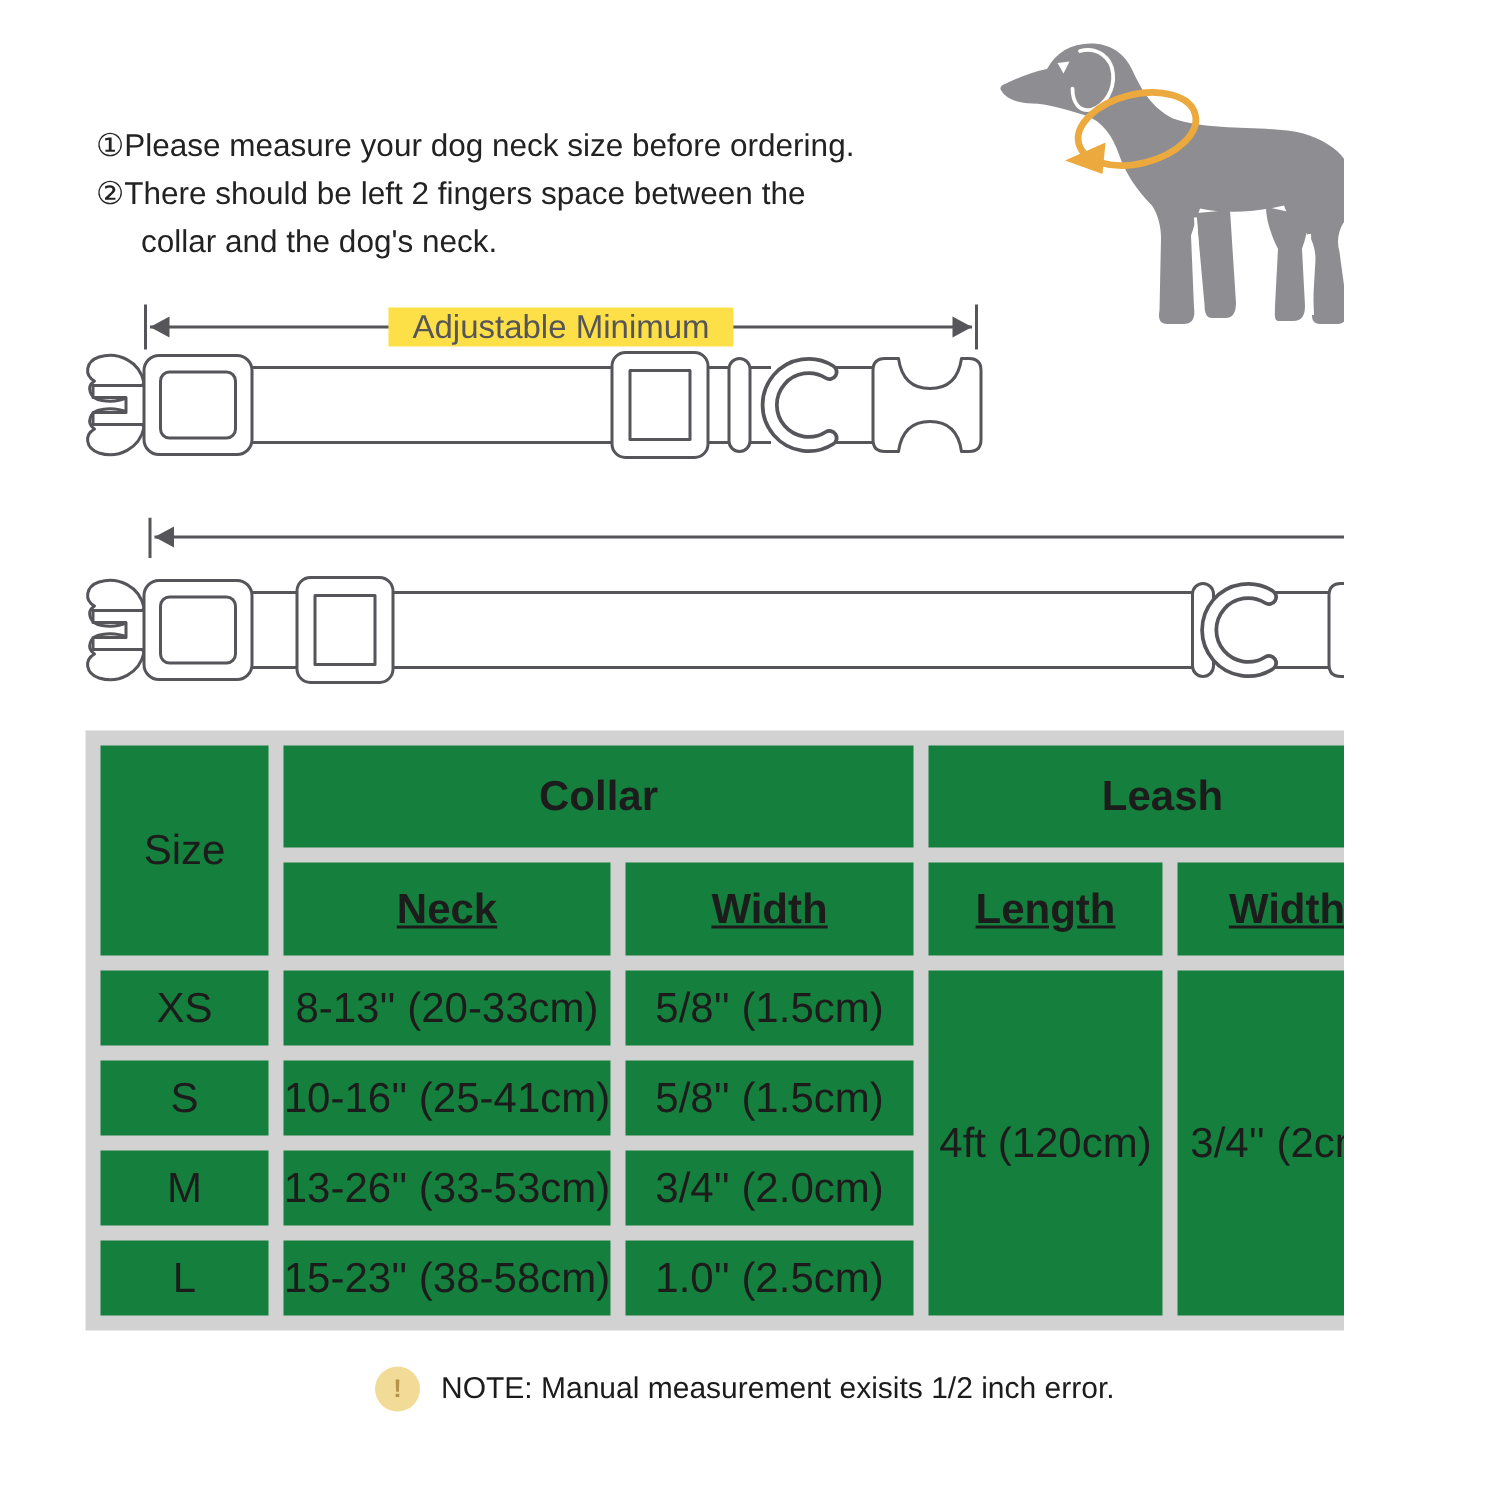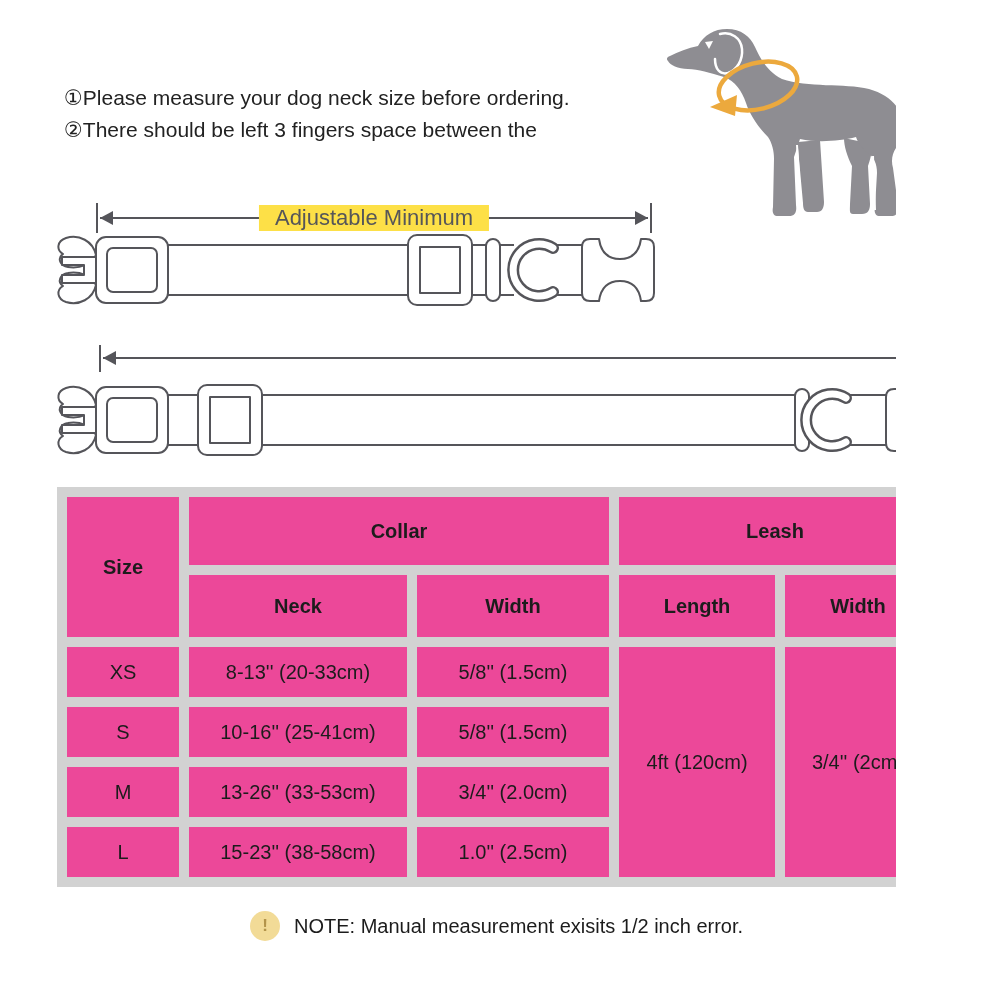--- a/index.html
+++ b/index.html
@@ -18,46 +18,47 @@
   }
   
   .diagram{position:absolute;left:0;}
   
   table.size-table{
     position:absolute;left:57px;top:487px;
     border-collapse:separate;border-spacing:10px;
     background:#d2d2d2;table-layout:fixed;width:884px;
   }
   table.size-table td{
-    background:#ec4899;text-align:center;vertical-align:middle;
-    font-size:20px;padding:0;
+    background:#15803d;text-align:center;vertical-align:middle;
+    font-size:28px;padding:0;
   }
   td.h-group{font-size:29px;font-weight:bold;}
-  td.h-size{font-size:25px;font-weight:bold;}
-  td.h-sub{font-size:22px;font-weight:bold;}
+  td.h-size{font-size:25px;font-weight:normal;}
+  td.h-sub{font-size:22px;font-weight:bold;text-decoration:underline;}
   tr.r-head1 td{height:68px;}
   tr.r-head2 td{height:62px;}
   tr.r-body td{height:50px;}
   
   .note{position:absolute;left:250px;top:911px;display:flex;align-items:center;}
   .note-icon{
     width:30px;height:30px;border-radius:50%;background:#f2db97;
     color:#b3944a;font-weight:bold;font-size:17px;line-height:30px;text-align:center;
     flex:0 0 auto;
   }
   .note-text{margin-left:14px;font-size:20px;color:#1c1c1c;}
 </style>
 </head>
 <body>
 
 <div id="canvas">
 
   <div class="instructions">
     <div>①Please measure your dog neck size before ordering.</div>
-    <div>②There should be left 3 fingers space between the</div>
+    <div>②There should be left 2 fingers space between the</div>
+    <div class="indent">collar and the dog's neck.</div>
   </div>
 
   <svg style="position:absolute;left:648px;top:8px;" width="322" height="232" viewBox="0 0 322 232">
 
     <path fill="#8e8d92" d="M150,134 L172,132 L176,194 C176,200 174,204 169,204 L160,204 C156,204 155,200 155,195 L150,140 Z"></path>
     <path fill="#8e8d92" d="M196,130 L224,136 C224,146 222,152 220,158 L222,196 C222,202 220,206 214,206 L205,206 C201,206 202,202 202,196 L204,158 C199,148 196,138 196,130 Z"></path>
 
     <path fill="#8e8d92" d="M22,48 C30,44 40,40 50,38 C56,27 66,21 79,21 C93,21 102,28 107,39
          C113,52 120,64 134,71 C160,80 196,75 221,81 C235,85 246,93 250,101
          C259,107 271,117 281,127 C287,132 293,136 297,134 C302,132 302,126 298,124

